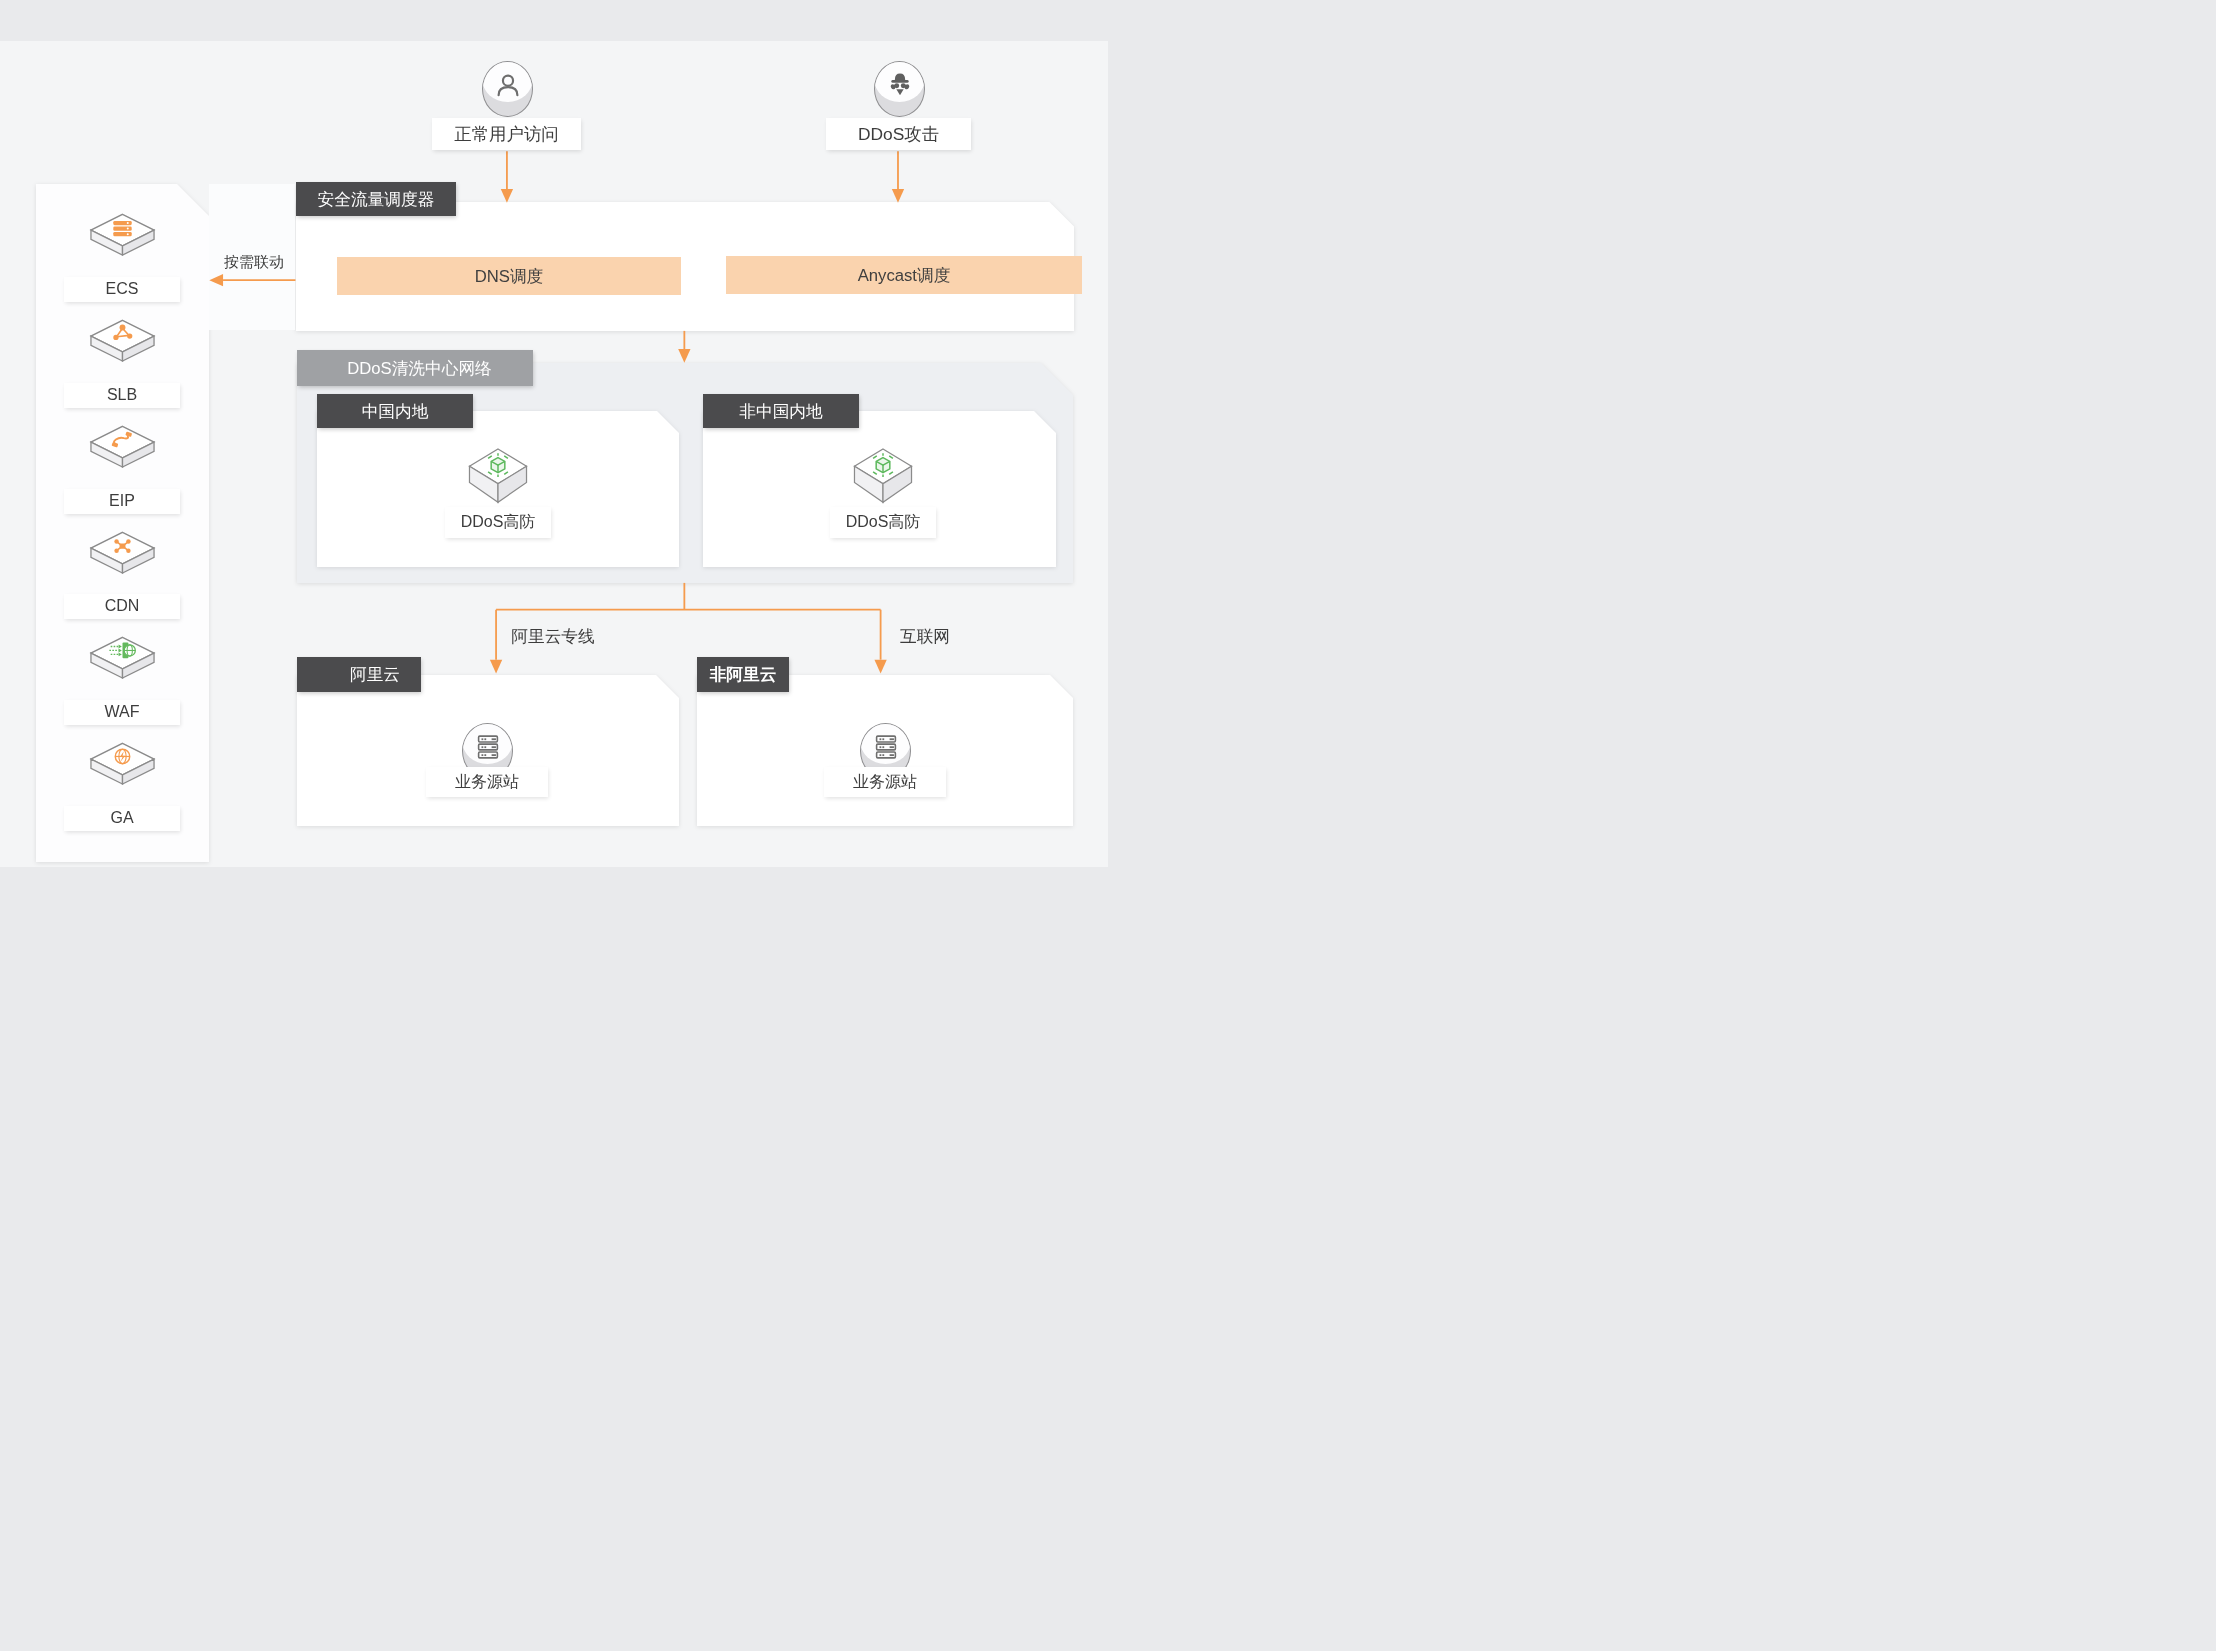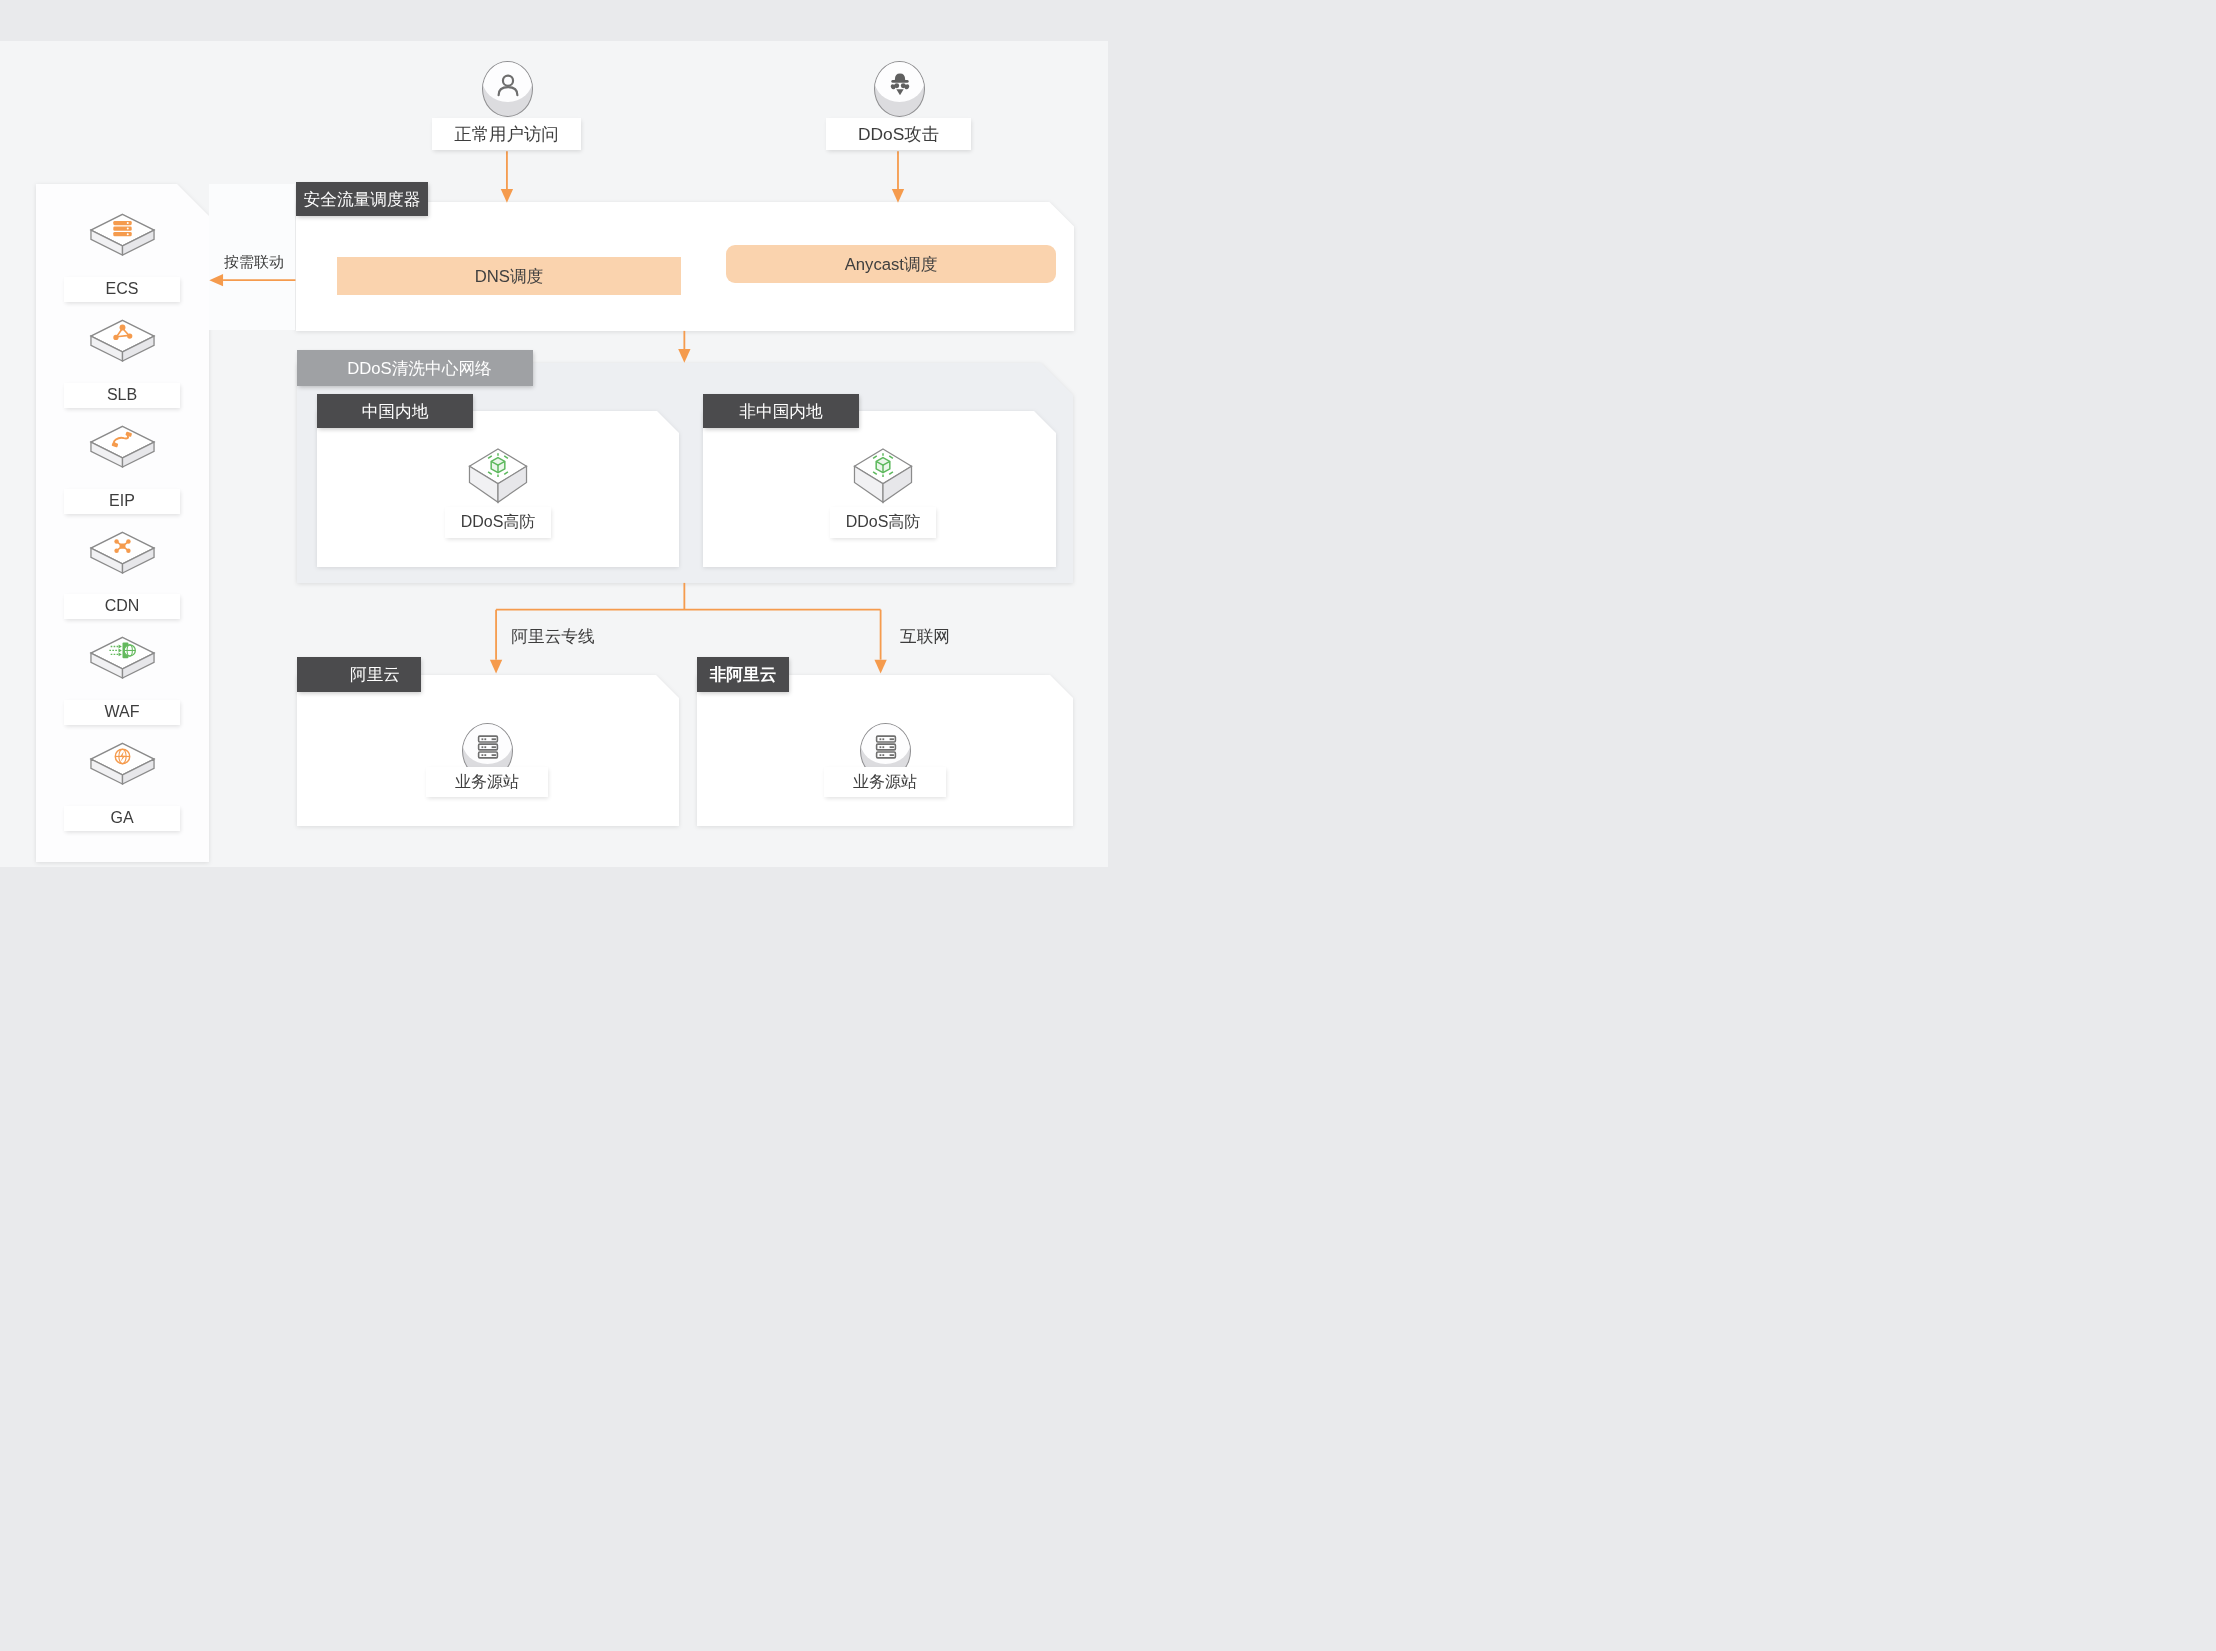--- a/index.html
+++ b/index.html
@@ -171,27 +171,27 @@
   <div class="labelbox" style="left:64px;top:765px;width:116px;height:24.6px;">
       <span>GA</span>
     </div>
 
   <div style="position:absolute;left:209px;top:143px;width:86px;height:146px;background:#fbfcfd;z-index:4;"></div>
   <div class="freetext" style="left:254px;top:212px;font-size:15px;z-index:6;"><span>按需联动</span></div>
 
   <div class="notched" style="left:296px;top:161px;width:778px;height:129px;">
     <div class="bg" style="background:#ffffff;clip-path:polygon(0 0,calc(100% - 24.6px) 0,100% 24.6px,100% 100%,0 100%);"></div>
   </div>
-  <div class="tag dark" style="left:296px;top:141px;width:132px;height:34px;">
+  <div class="tag dark" style="left:296px;top:141px;width:160px;height:34px;">
       <span>安全流量调度器</span>
     </div>
   <div class="orangebox" style="left:337px;top:216px;width:344px;height:38px;">
       <span>DNS调度</span>
     </div>
-  <div class="orangebox" style="left:726px;top:204px;width:330px;height:38px;border-radius:9px;">
+  <div class="orangebox" style="left:726px;top:215px;width:356px;height:38px;">
       <span>Anycast调度</span>
     </div>
 
   <div class="notched" style="left:297px;top:322px;width:776px;height:220px;">
     <div class="bg" style="background:#edeff2;clip-path:polygon(0 0,calc(100% - 32px) 0,100% 32px,100% 100%,0 100%);"></div>
   </div>
   <div class="tag mid" style="left:297px;top:309px;width:227px;height:36px;padding-left:9px;">
       <span>DDoS清洗中心网络</span>
     </div>
 

